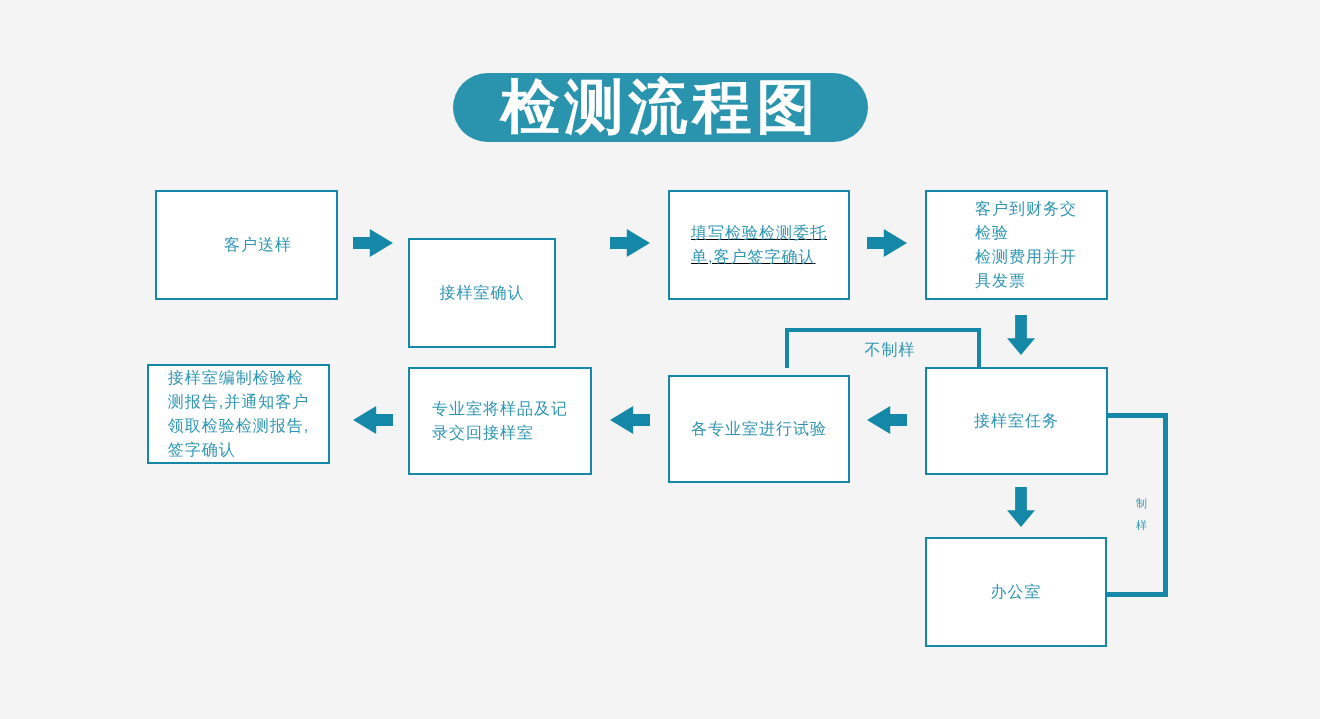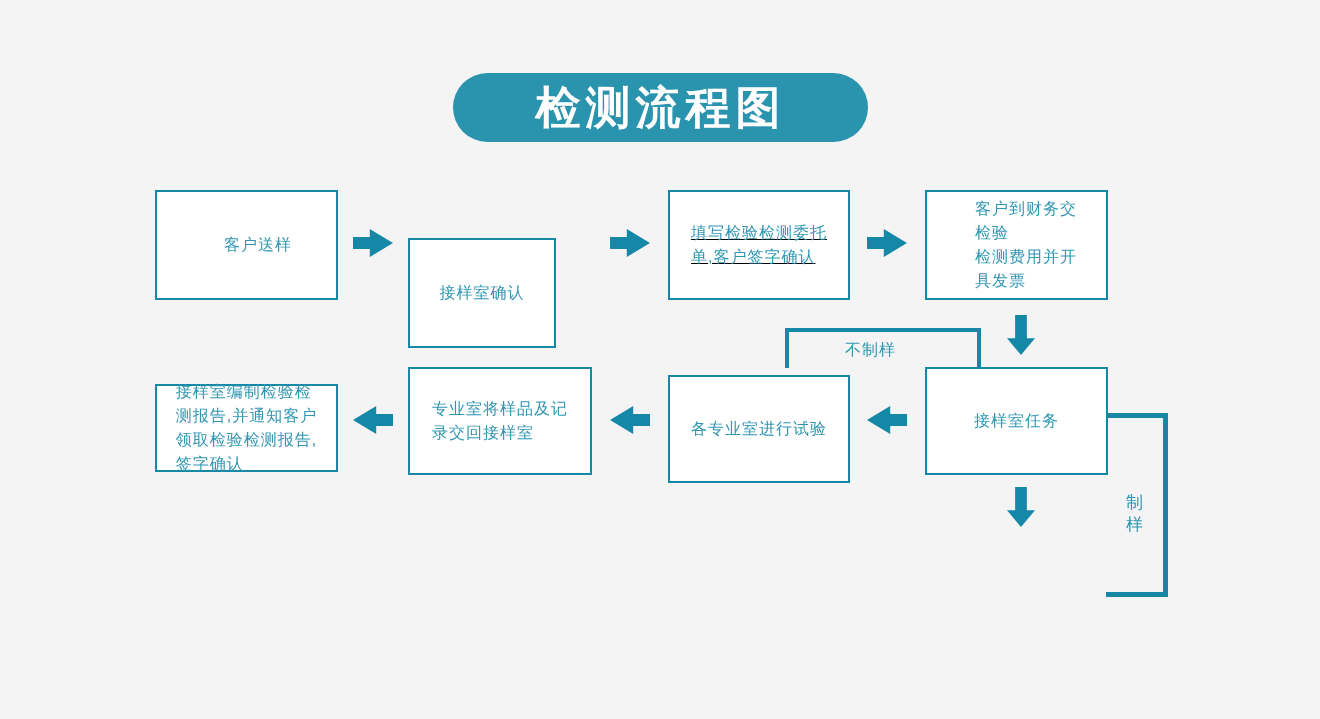--- a/index.html
+++ b/index.html
@@ -12,21 +12,21 @@
     width:1320px;height:719px;
     background:#f4f4f5;
     overflow:hidden;
   }
   .banner{
     position:absolute;left:453px;top:73px;width:415px;height:69px;
     background:#2a93ad;border-radius:35px;
     display:flex;align-items:center;justify-content:center;
   }
   .banner .title{
-    color:#ffffff;font-size:45px;font-weight:700;letter-spacing:5px;
+    color:#ffffff;font-size:59px;font-weight:700;letter-spacing:5px;
     line-height:1;white-space:nowrap;
   }
   .box{
     position:absolute;
     background:#ffffff;
     border:2px solid #1587a7;
     box-sizing:border-box;
     display:flex;align-items:center;justify-content:center;
     padding:0 17px;
   }
@@ -40,22 +40,22 @@
   .arrow.right{width:40px;height:28px;
     clip-path:polygon(0 29%,42% 29%,42% 0,100% 50%,42% 100%,42% 71%,0 71%);}
   .arrow.left{width:40px;height:28px;
     clip-path:polygon(100% 29%,58% 29%,58% 0,0 50%,58% 100%,58% 71%,100% 71%);}
   .arrow.down{width:28px;height:40px;
     clip-path:polygon(29% 0,71% 0,71% 58%,100% 58%,50% 100%,0 58%,29% 58%);}
   .line{position:absolute;background:#1587a7;}
   .edge-label{
     position:absolute;color:#3096b2;font-size:16px;letter-spacing:1px;
   }
-  .edge-label.horizontal{width:90px;line-height:20px;}
-  .edge-label.vertical{width:22px;line-height:22px;font-size:17px;text-align:left;
+  .edge-label.horizontal{width:90px;text-align:center;line-height:20px;}
+  .edge-label.vertical{width:22px;line-height:22px;font-size:11px;text-align:right;
     word-break:break-all;}
 </style>
 </head>
 <body>
 
 <div class="canvas">
 
   <div class="banner">
     <span class="title">检测流程图</span>
   </div>
@@ -89,32 +89,35 @@
   <div class="box" style="left:925px;top:367px;width:183px;height:108px;font-family:Liberation Serif, serif;">
     <span class="box-label">接样室任务</span>
   </div>
   <div class="box" style="left:668px;top:367px;width:182px;height:108px;margin-top:8px;">
     <span class="box-label">各专业室进行试验</span>
   </div>
   <div class="box" style="left:408px;top:367px;width:184px;height:108px;align-items:center;">
     <span class="box-label">专业室将样品及记
 录交回接样室</span>
   </div>
-  <div class="box" style="left:155px;top:364px;width:183px;height:88px;margin-top:20px;">
+  <div class="box" style="left:147px;top:364px;width:183px;height:100px;">
     <span class="box-label">接样室编制检验检
 测报告,并通知客户
 领取检验检测报告,
 签字确认</span>
   </div>
 
   <div class="arrow left" style="left:867px;top:406px;"></div>
   <div class="arrow left" style="left:610px;top:406px;"></div>
   <div class="arrow left" style="left:353px;top:406px;"></div>
 
   <div class="arrow down" style="left:1007px;top:487px;"></div>
 
+  <div class="box" style="left:925px;top:537px;width:182px;height:110px;">
+    <span class="box-label">办公室</span>
+  </div>
 
   <div class="line" style="left:1106px;top:413px;width:62px;height:5px;"></div>
   <div class="line" style="left:1163px;top:413px;width:5px;height:184px;"></div>
   <div class="line" style="left:1106px;top:592px;width:62px;height:5px;"></div>
   <div class="edge-label vertical" style="left:1126px;top:492px;">制样</div>
 
 </div>
 
 </body></html>

